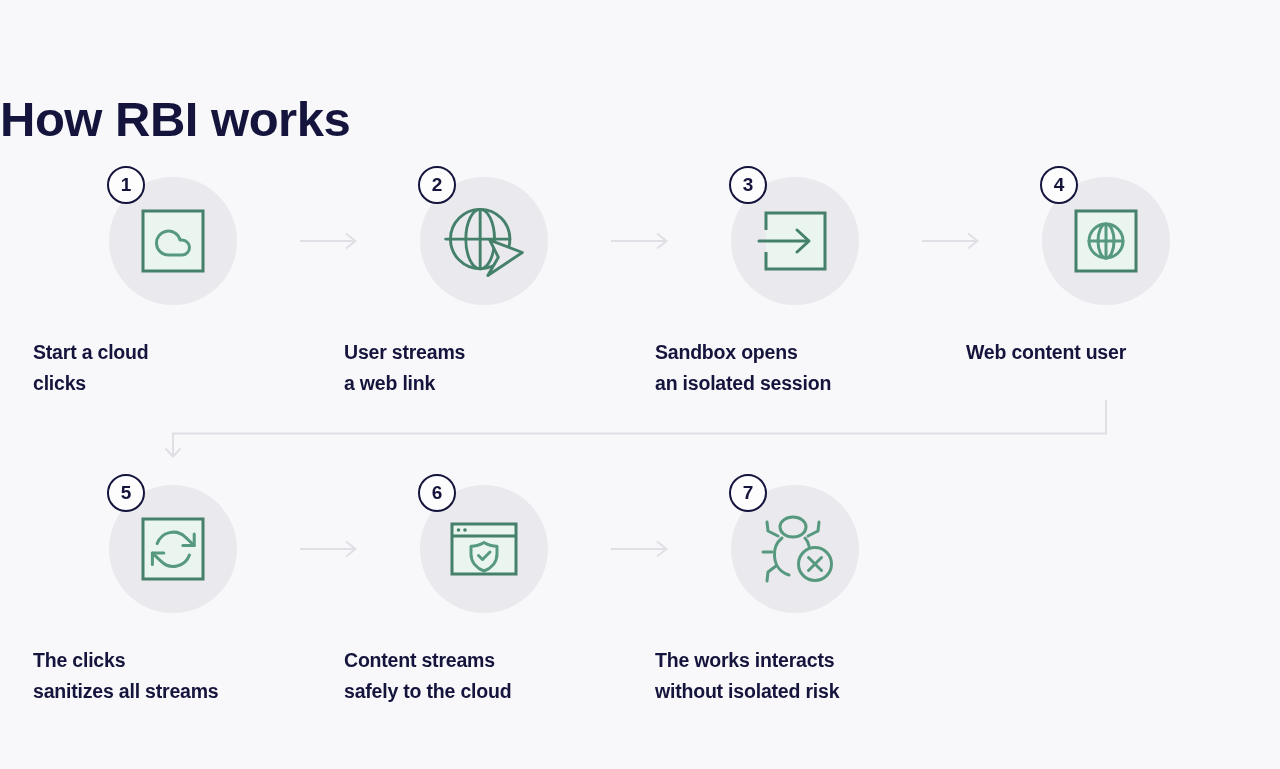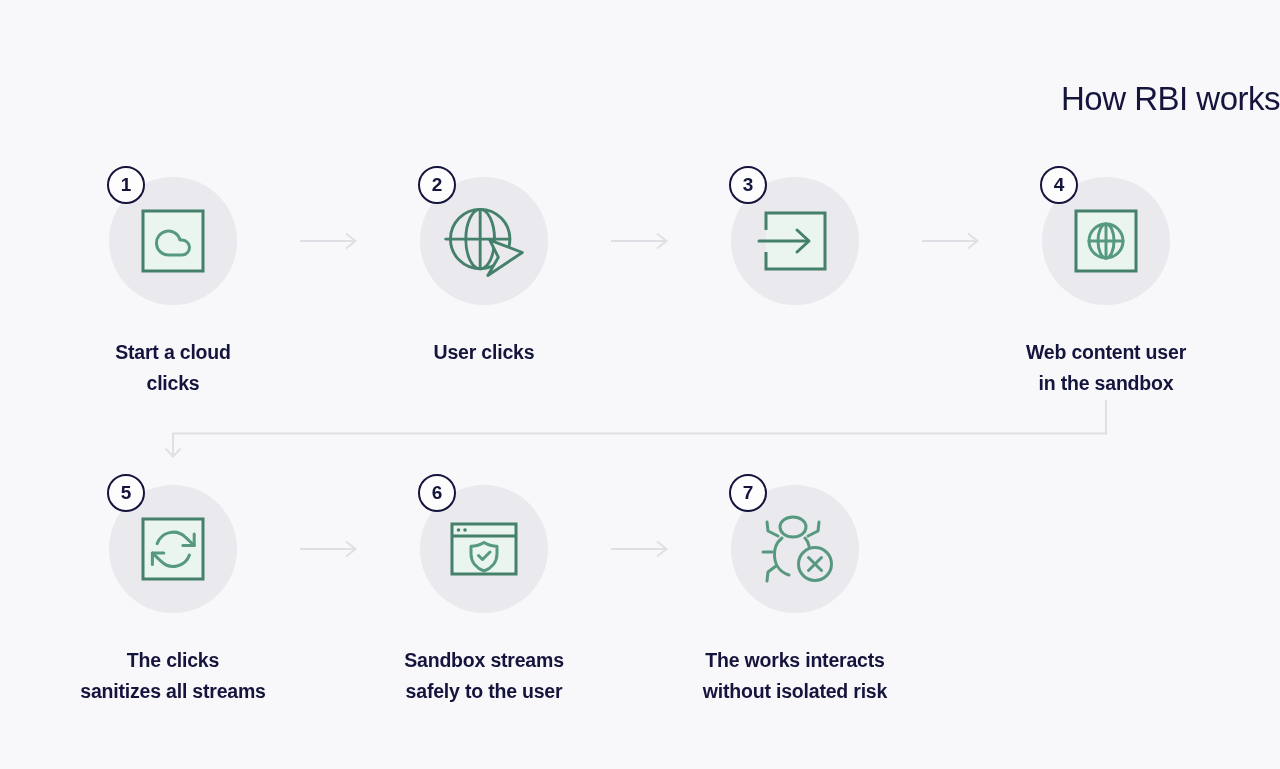--- a/index.html
+++ b/index.html
@@ -6,22 +6,22 @@
   body {
     width: 1280px; height: 769px;
     background: var(--bg);
     font-family: "Liberation Sans", sans-serif;
     color: var(--text);
     position: relative;
     overflow: hidden;
   }
   .title {
     position: absolute; top: 58px; left: 0; width: 100%;
-    text-align: right;
-    font-size: 33px; font-weight: 400; letter-spacing: -0.5px;
+    text-align: left;
+    font-size: 49px; font-weight: 700; letter-spacing: -0.5px;
   }
   .connector-layer {
     position: absolute; left: 0; top: 0; width: 1280px; height: 769px;
     pointer-events: none;
   }
   .step { position: absolute; width: 280px; height: 260px; }
   .step-1 { left: 33px;  top: 160px; }
   .step-2 { left: 344px; top: 160px; }
   .step-3 { left: 655px; top: 160px; }
   .step-4 { left: 966px; top: 160px; }
@@ -38,21 +38,20 @@
     position: absolute; left: 74px; top: 6px; z-index: 2;
     width: 38px; height: 38px; border-radius: 50%;
     box-sizing: border-box;
     background: var(--badge-bg);
     border: 2.5px solid var(--text);
     display: flex; align-items: center; justify-content: center;
     font-size: 19px; font-weight: 600;
   }
   .label {
     position: absolute; top: 177px; left: 0; width: 100%;
-    text-align: center;
     font-size: 19.5px; line-height: 31px; font-weight: 600;
     letter-spacing: -0.2px;
   }
   .arrow { position: absolute; width: 60px; height: 20px; }
   .arrow-1 { left: 299px; top: 231px; }
   .arrow-2 { left: 610px; top: 231px; }
   .arrow-3 { left: 921px; top: 231px; }
   .arrow-4 { left: 299px; top: 539px; }
   .arrow-5 { left: 610px; top: 539px; }
   .arrow-svg line, .arrow-svg polyline, .conn {
@@ -96,49 +95,53 @@
   <div class="bubble">
     <svg width="92" height="92" viewBox="0 0 96 96">
       <circle class="ic-dark" cx="44" cy="46" r="31"></circle>
       <line class="ic-dark" x1="8" y1="46" x2="75" y2="46"></line>
       <line class="ic-dark" x1="44" y1="15" x2="44" y2="77"></line>
       <ellipse class="ic-dark" cx="44" cy="46" rx="15" ry="31"></ellipse>
       <polygon class="ic-cursor" points="88,60 54,47 63,65 52,84"></polygon>
     </svg>
   </div>
   <div class="label">
-    <div>User clicks</div>
+    <div>User streams</div>
+    <div>a web link</div>
   </div>
 </div>
 
 <div class="step step-3">
   <div class="badge">3</div>
   <div class="bubble">
     <svg width="76" height="76" viewBox="0 0 76 76">
       <path class="ic-frame" d="M9 27 V10 H68 V66 H9 V49"></path>
       <line class="ic-dark" x1="2" y1="38" x2="50" y2="38"></line>
       <polyline class="ic-dark" points="40,27 52,38 40,49"></polyline>
     </svg>
+  </div>
+  <div class="label">
+    <div>Sandbox opens</div>
+    <div>an isolated session</div>
   </div>
 </div>
 
 <div class="step step-4">
   <div class="badge">4</div>
   <div class="bubble">
     <svg width="76" height="76" viewBox="0 0 76 76">
       <rect class="ic-frame" x="8" y="8" width="60" height="60"></rect>
       <circle class="ic-light" cx="38" cy="38" r="17"></circle>
       <ellipse class="ic-light" cx="38" cy="38" rx="8" ry="17"></ellipse>
       <line class="ic-light" x1="21" y1="38" x2="55" y2="38"></line>
       <line class="ic-light" x1="38" y1="21" x2="38" y2="55"></line>
     </svg>
   </div>
   <div class="label">
     <div>Web content user</div>
-    <div>in the sandbox</div>
   </div>
 </div>
 
 <div class="step step-5">
   <div class="badge">5</div>
   <div class="bubble">
     <svg width="76" height="76" viewBox="0 0 76 76">
       <rect class="ic-frame" x="8" y="8" width="60" height="60"></rect>
       <g transform="translate(15.5,15.5) scale(1.9)">
         <g class="ic-light" style="stroke-width:1.6px">
@@ -162,22 +165,22 @@
     <svg width="76" height="76" viewBox="0 0 76 76">
       <rect class="ic-frame" x="6" y="13" width="64" height="50"></rect>
       <line class="ic-dark" style="stroke-linecap:butt" x1="6" y1="25" x2="70" y2="25"></line>
       <circle class="ic-dot" cx="12.5" cy="19" r="1.8"></circle>
       <circle class="ic-dot" cx="19" cy="19" r="1.8"></circle>
       <path class="ic-light" d="M38 31.5c4.2 2.6 8.8 3.7 13 3.7v7.6c0 8.6-5.6 14.6-13 17.2-7.4-2.6-13-8.6-13-17.2v-7.6c4.2 0 8.8-1.1 13-3.7z"></path>
       <polyline class="ic-light" points="32.5,44.5 36.5,48.5 44,41"></polyline>
     </svg>
   </div>
   <div class="label">
-    <div>Sandbox streams</div>
-    <div>safely to the user</div>
+    <div>Content streams</div>
+    <div>safely to the cloud</div>
   </div>
 </div>
 
 <div class="step step-7">
   <div class="badge">7</div>
   <div class="bubble">
     <svg width="96" height="96" viewBox="0 0 96 96">
       <ellipse class="ic-light" cx="46" cy="26" rx="13" ry="10"></ellipse>
       <path class="ic-light" d="M35 37 C30 41 27 48 27.5 55 C28 65 34 71.5 42 74"></path>
       <path class="ic-light" d="M58 37 C60 39 61.5 42 62 45"></path>

